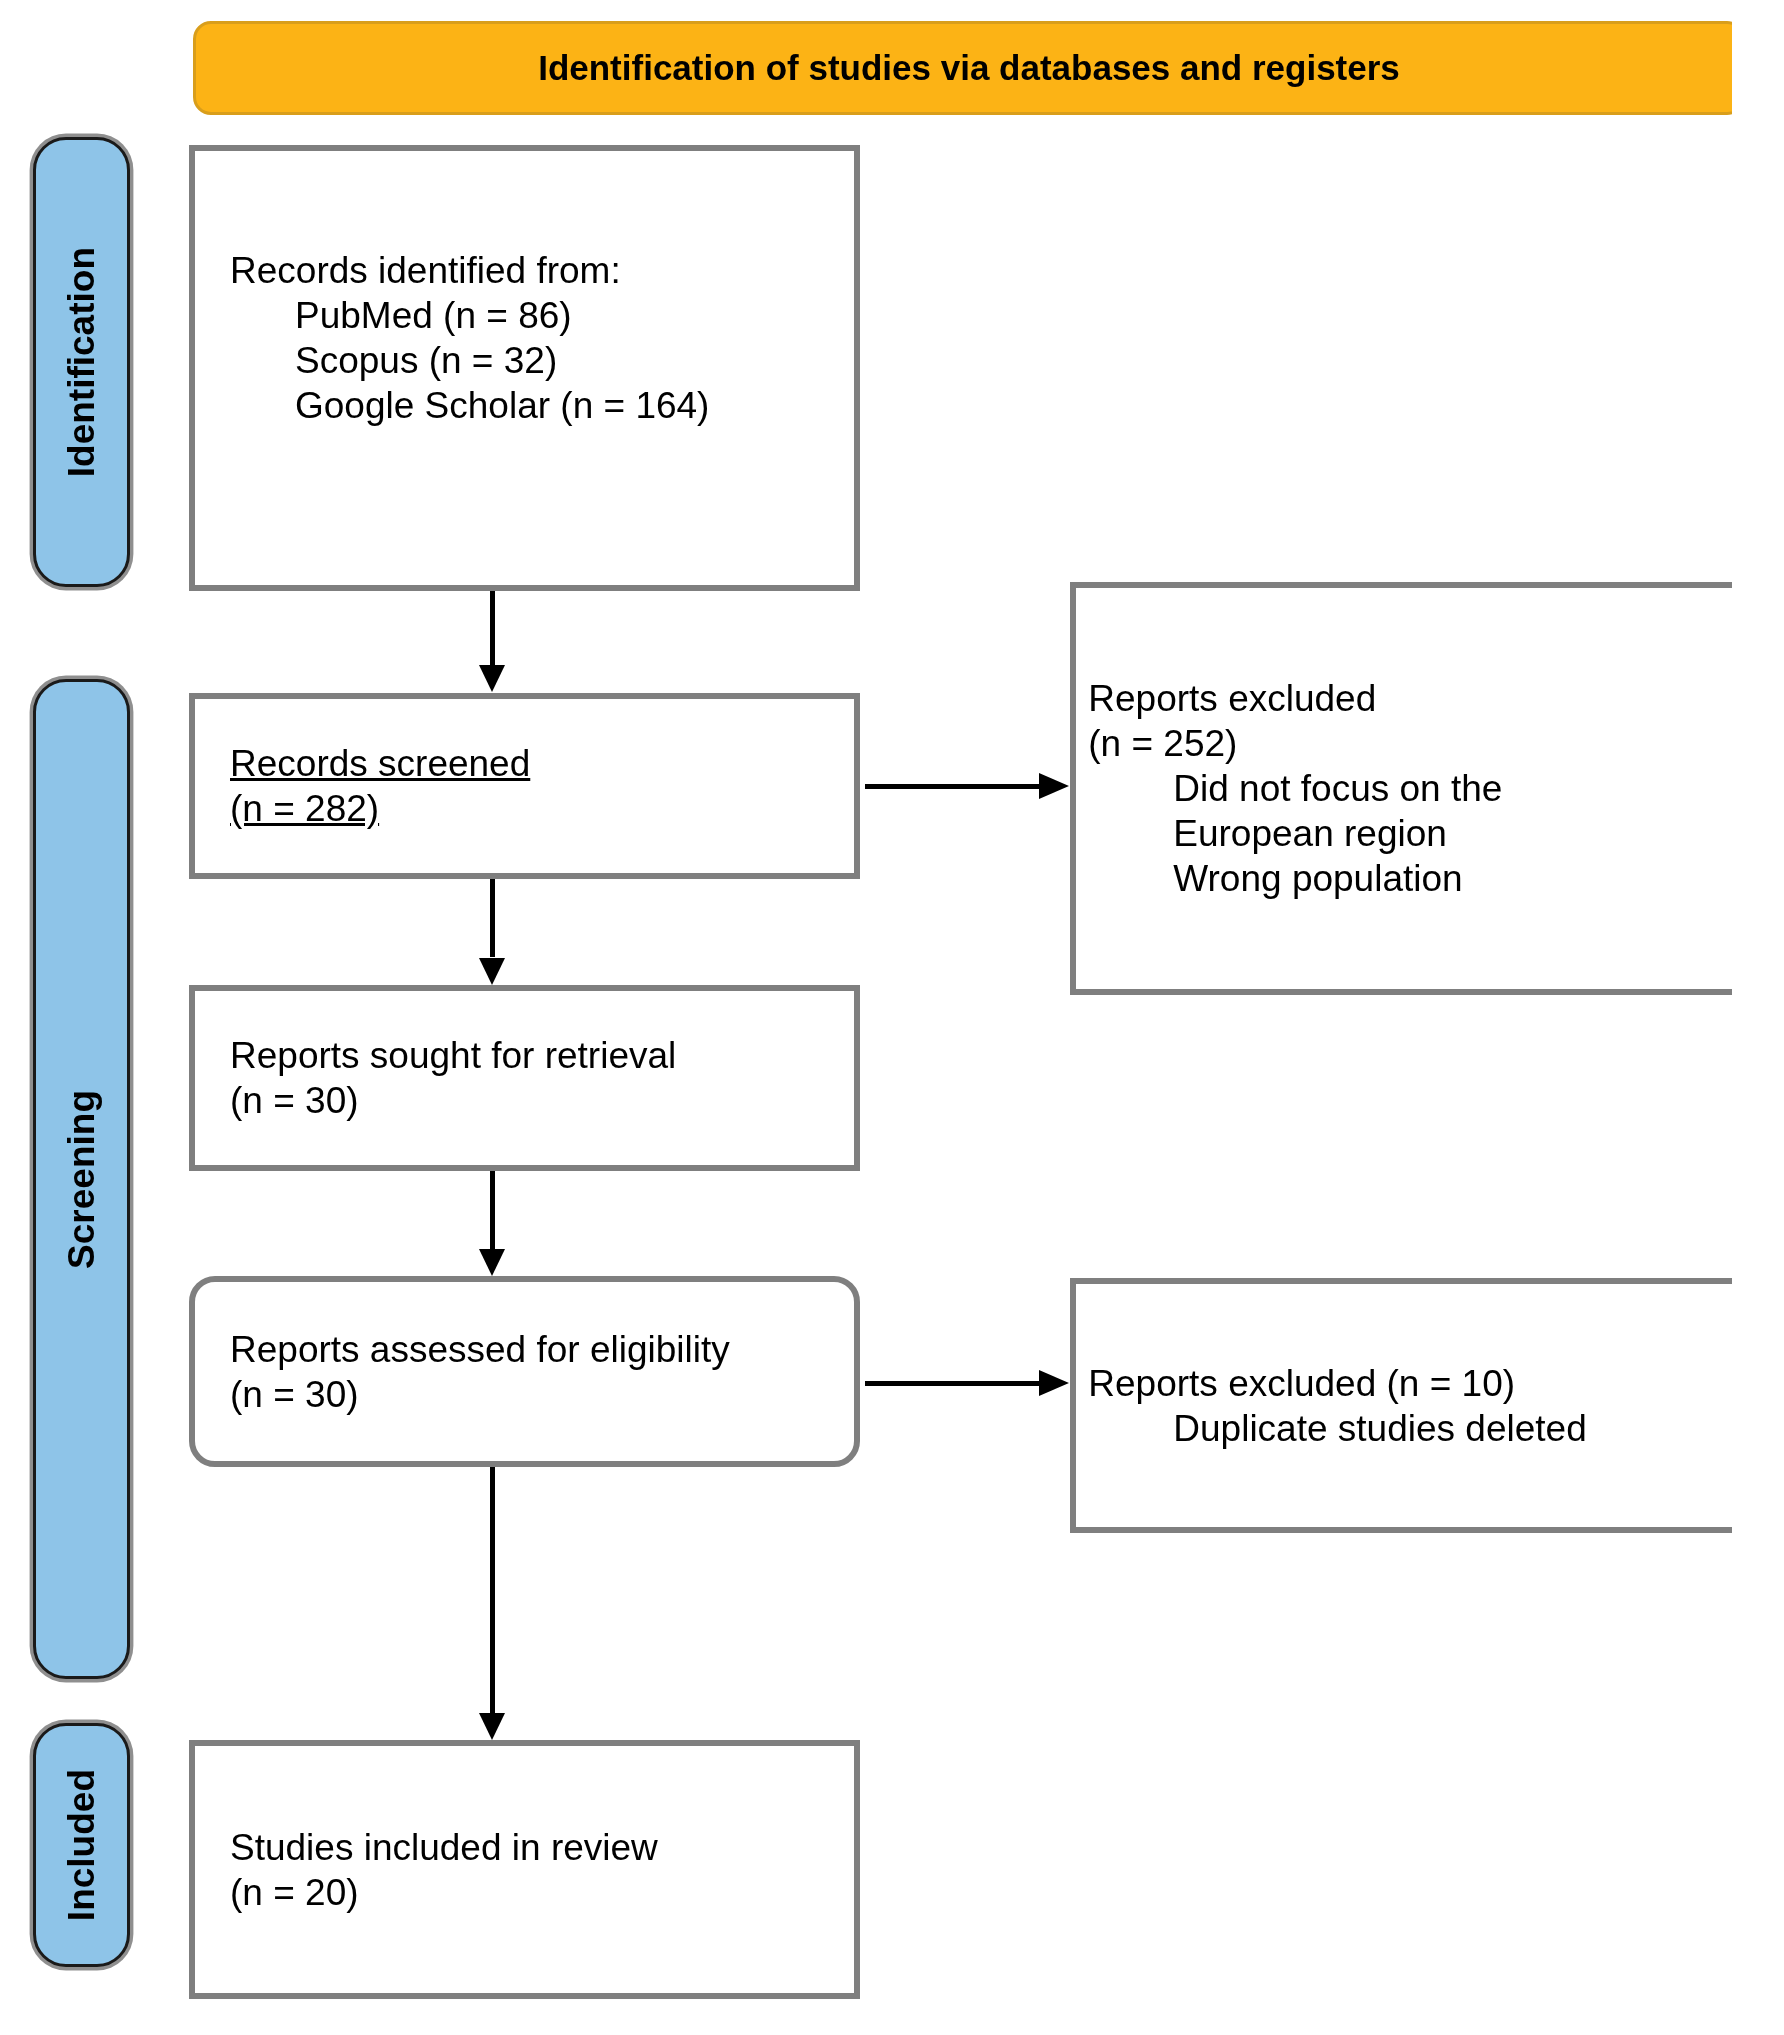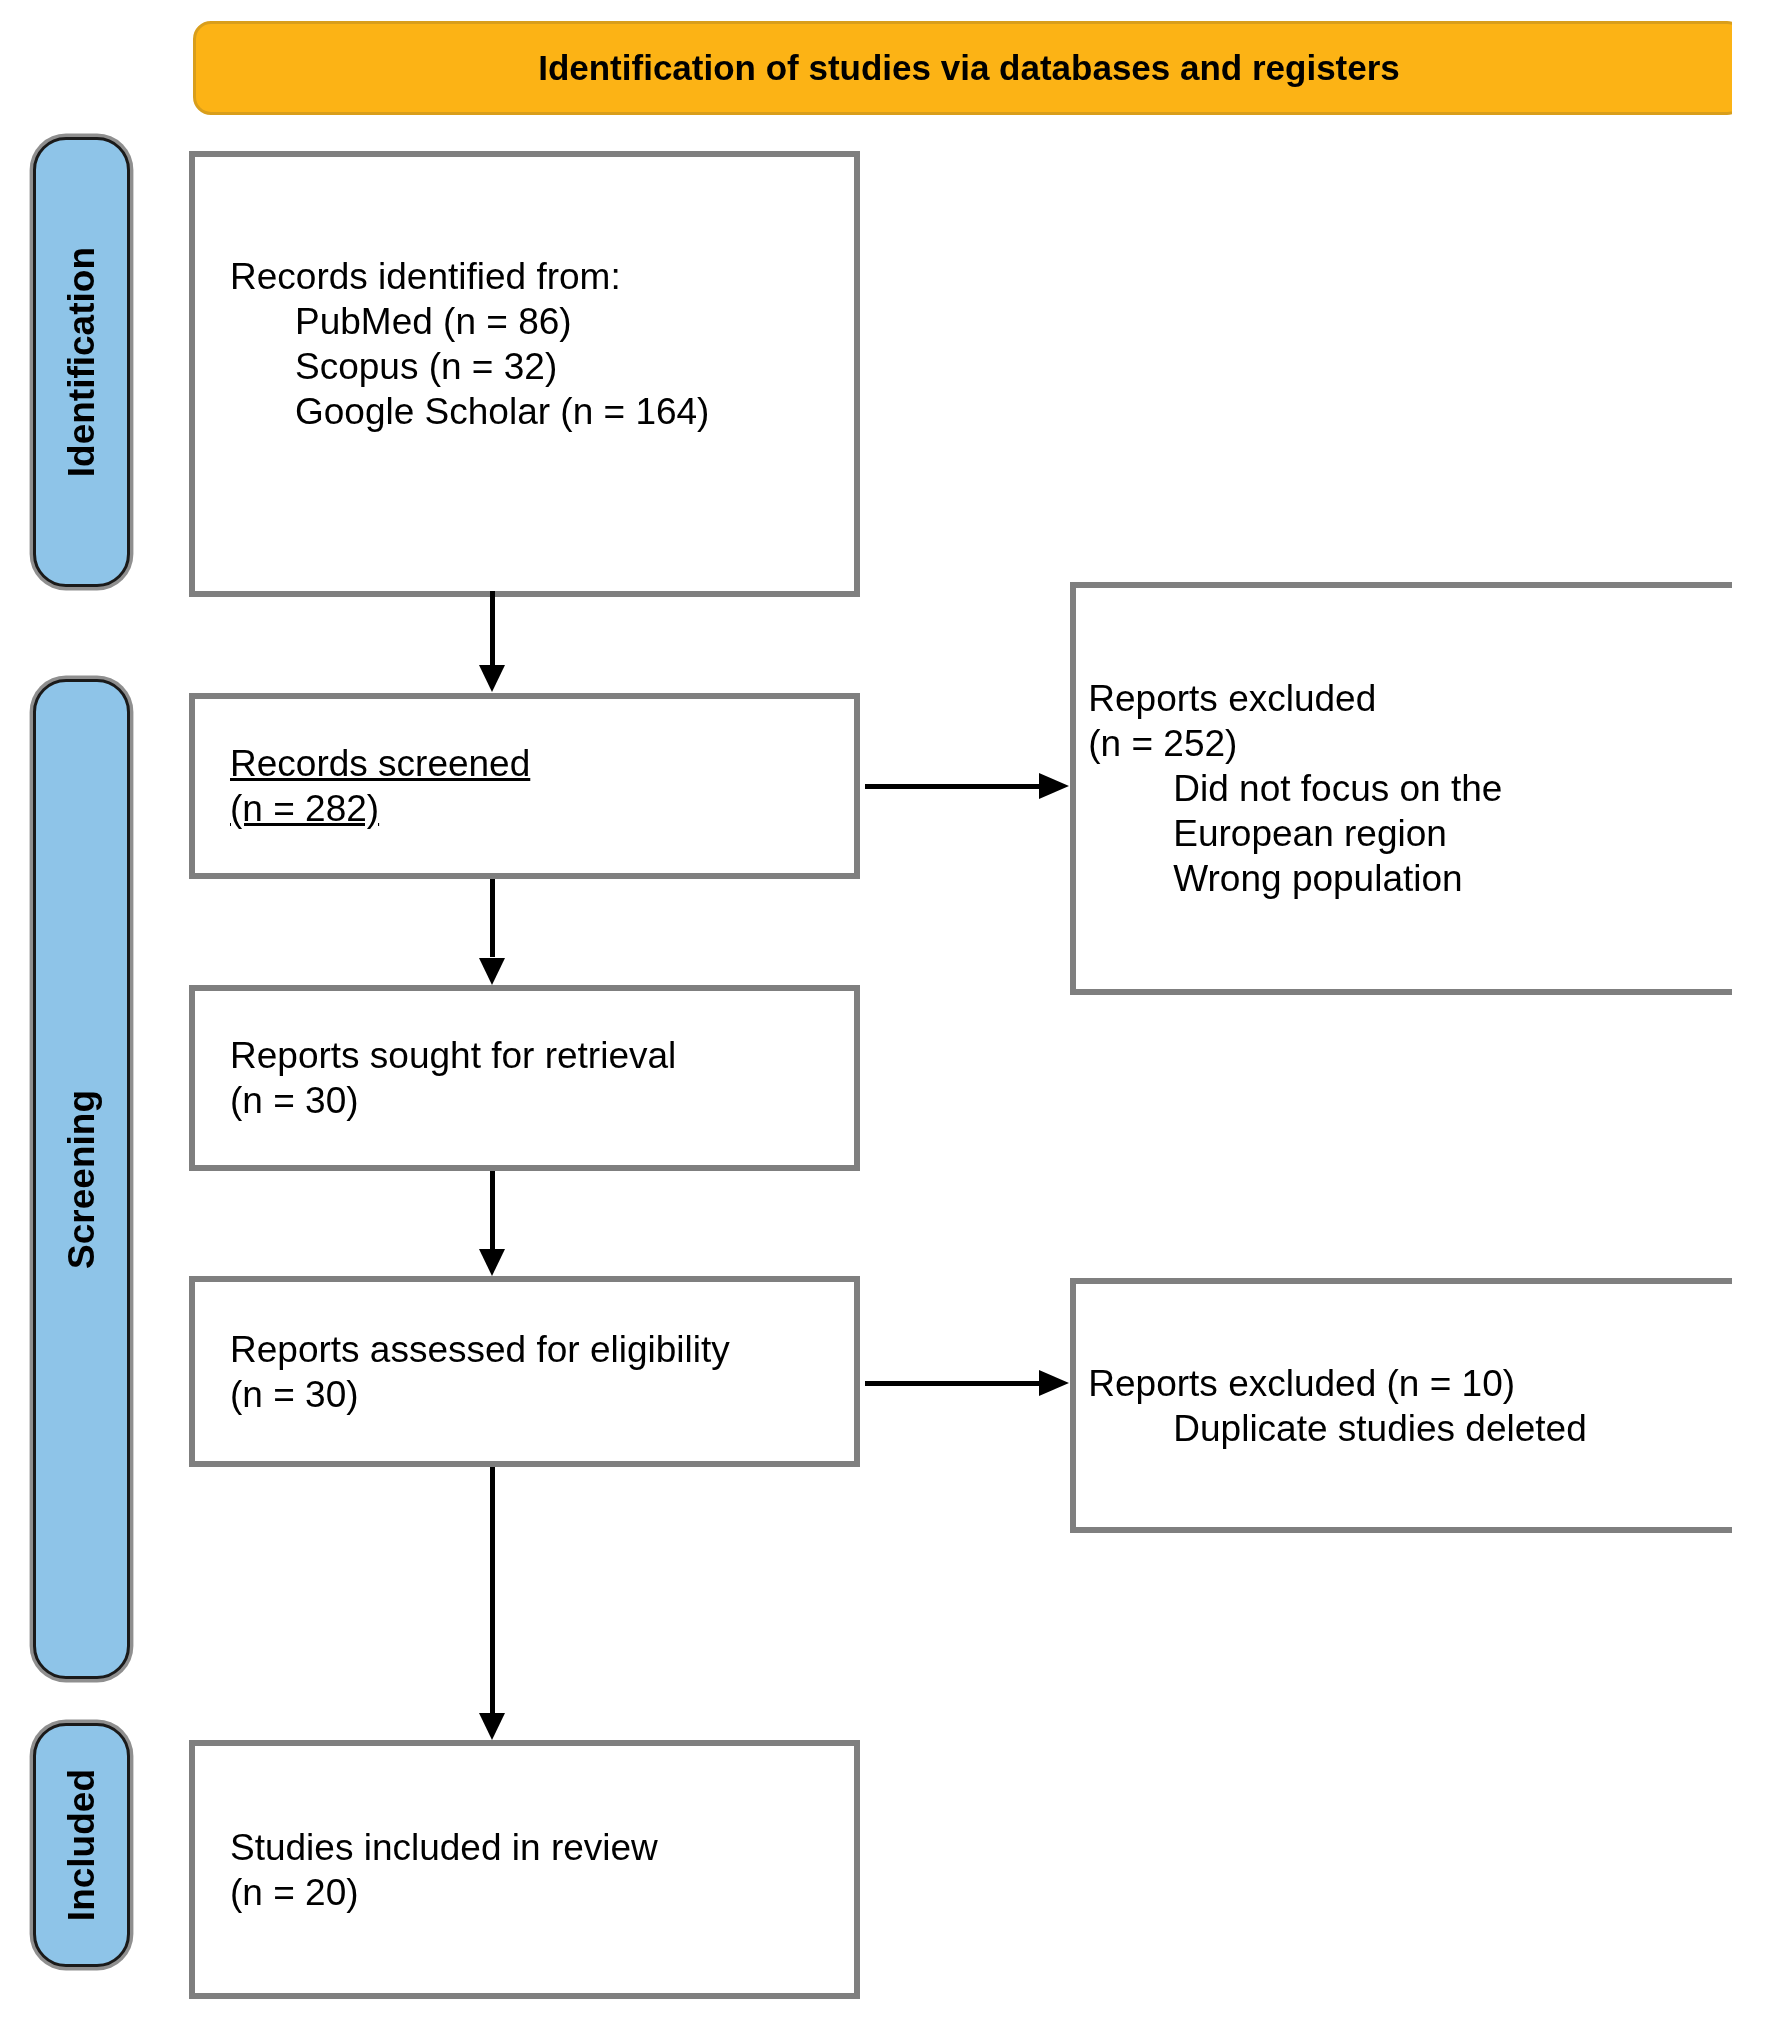--- a/index.html
+++ b/index.html
@@ -75,24 +75,24 @@
     line-height: 45px;
     color: #000000;
   }
   .fbox .line { white-space: nowrap; }
   .main-box  { left: 189px;  width: 671px;  padding-left: 35px; padding-right: 13.7px; }
   .side-box  { left: 1070px; width: 697px; padding-left: 12.3px; padding-right: 13.7px; }
   .main-box .sub { margin-left: 65px;  white-space: nowrap; }
   .side-box .sub { margin-left: 85px; }
   .side-box .sub.wrapcap { max-width: 423px; white-space: normal; }
 
-  #box-records-identified { top: 151px;  height: 446px; padding-bottom: 61px; }
+  #box-records-identified { top: 145px;  height: 446px; padding-bottom: 61px; }
   #box-records-screened   { top: 693px; height: 186px; text-decoration: underline; }
   #box-reports-sought     { top: 985px; height: 186px; }
-  #box-reports-assessed   { top: 1276px; height: 191px; }
+  #box-reports-assessed   { top: 1276px; height: 191px; border-radius: 26px; }
   #box-studies-included   { top: 1740px; height: 259px; }
   #box-records-excluded   { top: 582px;  height: 413px; }
   #box-reports-excluded   { top: 1278px; height: 255px; }
 
   
   .arrow-part { position: absolute; }
   .vline { width: 4.8px;  background: #000000; left: 490px; }
   .hline { height: 4.8px; background: #000000; }
   .vhead {
     width: 0; height: 0; left: 479px;

